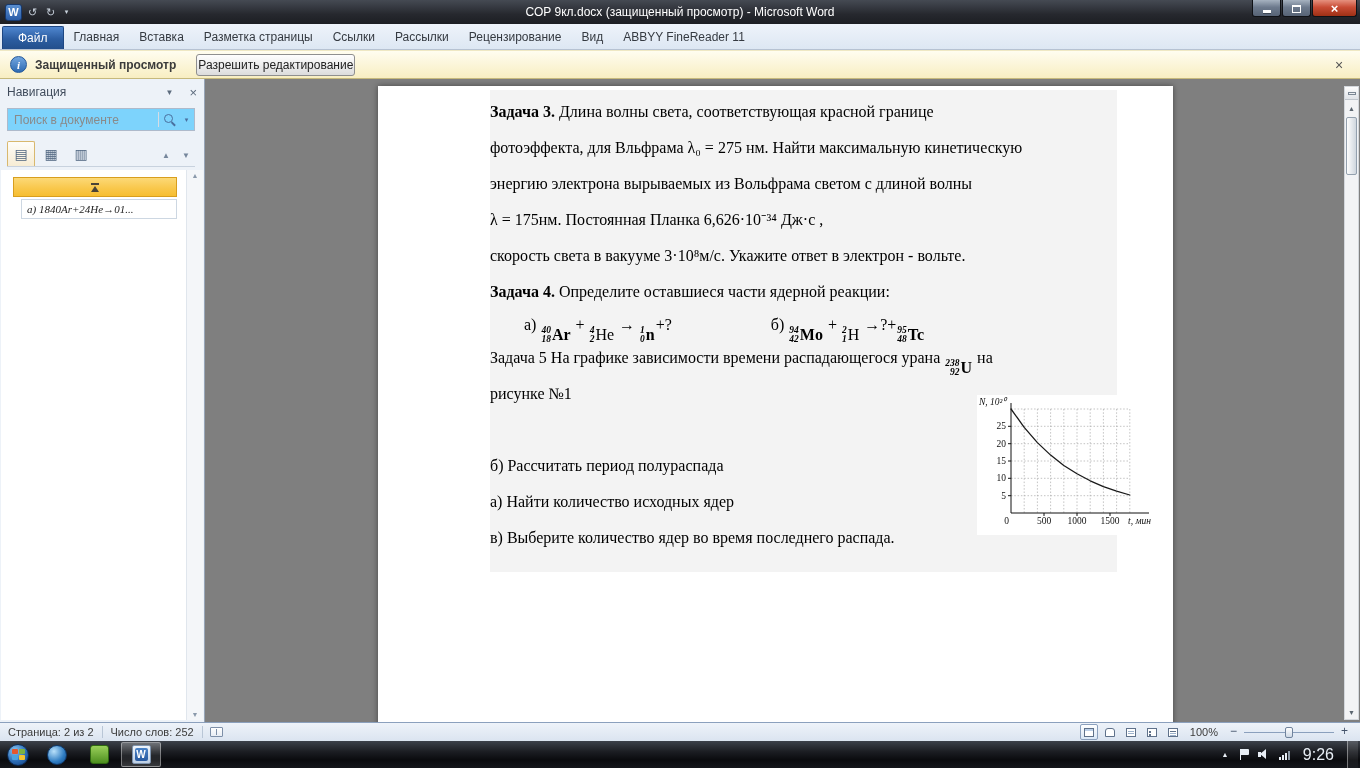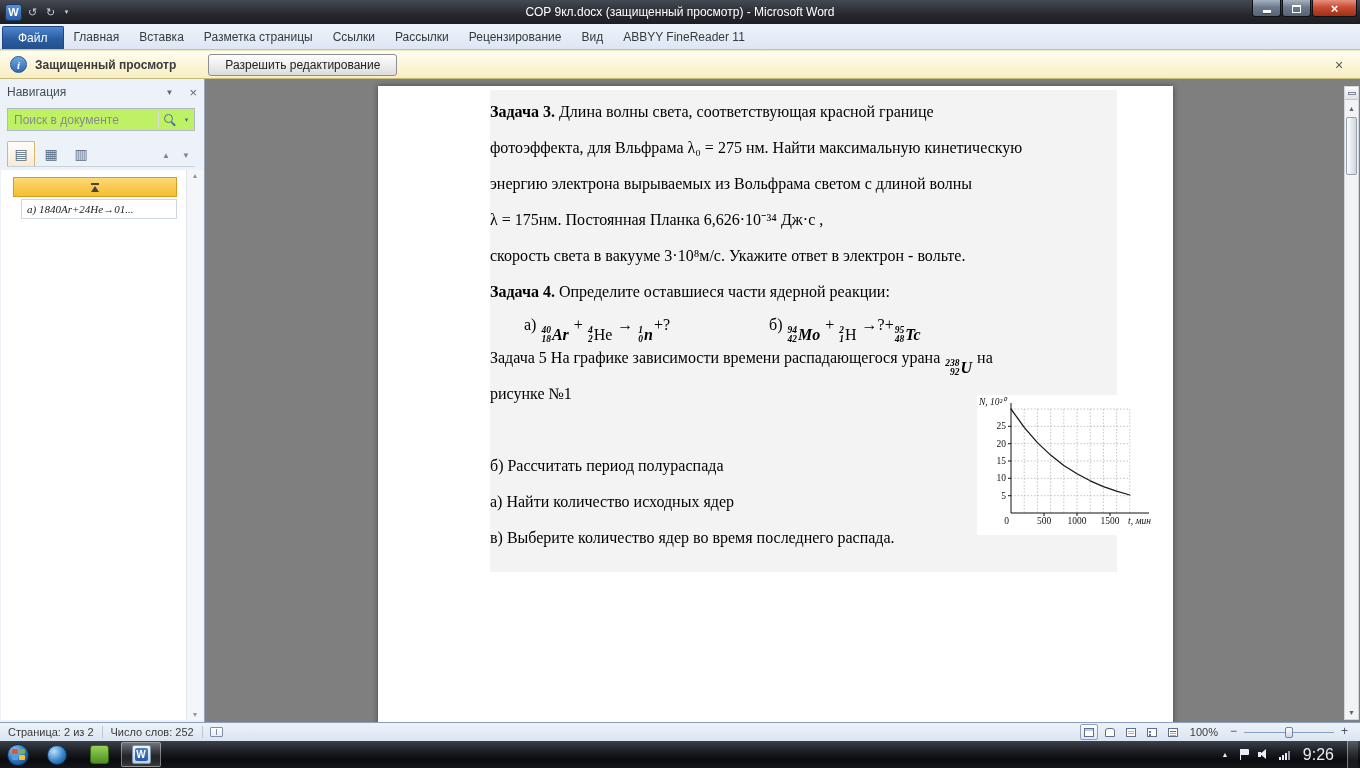--- a/index.html
+++ b/index.html
@@ -22,30 +22,30 @@
 
 .ribbon-tabs{position:absolute;top:24px;left:0;right:0;height:26px;background:linear-gradient(#eef3fa,#dde7f3);border-bottom:1px solid #b6c2d2;display:flex;align-items:stretch;z-index:40}
 .file-tab{margin:2px 0 0 2px;padding:0 15px;background:linear-gradient(#4f86cf,#2c5da1 55%,#234f8c);border:1px solid #1d4682;border-bottom:none;border-radius:2px 2px 0 0;color:#fff;font-size:12px;display:flex;align-items:center}
 .rtab{padding:0 10px;font-size:12px;color:#353a41;display:flex;align-items:center}
 
 
 .msg-bar{position:absolute;top:50px;left:0;right:0;height:29px;background:linear-gradient(#fffdf0,#f8eec2);border-top:1px solid #efe8c4;border-bottom:1px solid #c6b97c;display:flex;align-items:center;padding:0 10px;gap:8px;z-index:40}
 .info-icon{width:17px;height:17px;border-radius:50%;background:linear-gradient(#72a6e0,#2e6bb2);border:1px solid #24589a;color:#fff;font-size:11px;font-weight:bold;font-style:italic;font-family:"Liberation Serif",serif;display:flex;align-items:center;justify-content:center;flex:0 0 auto}
 .msg-title{font-weight:bold;font-size:12px;color:#3b3b3b;white-space:nowrap}
 .msg-text{font-size:12px;color:#3b3b3b;white-space:nowrap}
-.enable-btn{margin-left:24px;font-size:12px;color:#222;padding:3px 16px;background:linear-gradient(#fefefe,#eee 50%,#dcdcdc);border:1px solid #8f8f8f;border-radius:3px;white-space:nowrap;cursor:pointer}
+.enable-btn{margin-left:12px;font-size:12px;color:#222;padding:3px 1px;background:linear-gradient(#fefefe,#eee 50%,#dcdcdc);border:1px solid #8f8f8f;border-radius:3px;white-space:nowrap;cursor:pointer}
 .msg-close{margin-left:auto;width:22px;text-align:center;color:#555;font-size:14px;cursor:pointer}
 
 
 .nav-pane{position:absolute;top:79px;bottom:46px;left:0;width:205px;background:#edf2f8;border-right:1px solid #98a6b8;z-index:30}
 .nav-header{height:26px;display:flex;align-items:center;padding:0 7px;gap:16px}
 .nav-title{font-size:12px;color:#404c5c;flex:1}
 .nav-opt{font-size:8px;color:#5c6b7d}
 .nav-x{font-size:13px;color:#5c6b7d}
-.nav-search{position:absolute;top:29px;left:7px;right:9px;height:23px;background:#bef264;border:1px solid #aebacb;display:flex;align-items:center}
+.nav-search{position:absolute;top:29px;left:7px;right:9px;height:23px;background:#7dd3fc;border:1px solid #aebacb;display:flex;align-items:center}
 .nav-search input{flex:1;min-width:0;border:none;outline:none;background:transparent;font-size:12px;padding:0 6px;color:#333;font-family:"Liberation Sans",sans-serif}
 .nav-search input::placeholder{color:#8a8a8a;font-style:normal}
 .search-sep{width:1px;height:15px;background:#d5dce5}
 .mag{width:20px;height:21px;position:relative}
 .mag::before{content:'';position:absolute;top:5px;left:5px;width:7px;height:7px;border:1.5px solid #4a6f9e;border-radius:50%}
 .mag::after{content:'';position:absolute;top:13.5px;left:12px;width:5px;height:1.5px;background:#4a6f9e;transform:rotate(45deg)}
 .search-drop{width:15px;font-size:7px;color:#4a6f9e;text-align:center}
 .nav-tabs{position:absolute;top:61px;left:7px;right:9px;height:27px;display:flex;align-items:flex-end;gap:2px;border-bottom:1px solid #c8d2de}
 .nav-tab{width:28px;height:25px;display:flex;align-items:center;justify-content:center;font-size:14px;color:#4f657f}
 .nav-tab.active{background:linear-gradient(#fefdf9,#f6ecd4);border:1px solid #d8b86e;border-bottom:none;border-radius:2px 2px 0 0}
@@ -64,21 +64,21 @@
 .doc-area{position:absolute;top:79px;bottom:46px;left:206px;right:0;background:#7f7f7f;overflow:hidden}
 .page{position:absolute;left:172px;top:7px;width:795px;height:700px;background:#fff;box-shadow:0 0 6px rgba(0,0,0,.45)}
 .text-shade{position:absolute;left:112px;top:4px;width:627px;height:482px;background:#f3f3f3;z-index:1}
 .doc-text{position:absolute;left:112px;top:8px;width:640px;font-family:"Liberation Serif",serif;font-size:16px;color:#000;z-index:3}
 .dline{height:36px;line-height:36px;white-space:nowrap}
 .dline b{font-weight:bold}
 .f-line{height:30px;line-height:30px;padding-left:34px}
 .f-b{margin-left:95px}
 .iso{display:inline-flex;align-items:center;margin:0 1px;vertical-align:-3px}
 .iso-nums{display:inline-flex;flex-direction:column;align-items:flex-end;font-size:9.5px;line-height:8.5px;font-weight:bold;font-style:italic;margin-right:1px}
-.iso-sym{font-weight:bold;font-style:italic}
+.iso-sym{font-weight:bold;}
 .iso-sym.up{font-weight:normal;font-style:normal}
 .figure{position:absolute;left:599px;top:309px;width:176px;height:140px;background:#fff;z-index:2}
 .figure svg{display:block}
 .ct{font-family:"Liberation Serif",serif;font-size:9.5px;fill:#111}
 .ci{font-style:italic}
 .doc-scrollbar{position:absolute;top:7px;right:1px;bottom:2px;width:15px;background:#f2f3f5;border:1px solid #d3d7dc;display:flex;flex-direction:column;align-items:center;z-index:5}
 .sb-ruler{width:13px;height:13px;background:linear-gradient(#fdfdfd,#dfe3e8);border-bottom:1px solid #bfc5cc;margin:0 0 1px;display:flex;align-items:center;justify-content:center}
 .sb-ruler i{display:block;width:8px;height:3px;border:1px solid #7b8794}
 .sb-btn{width:13px;height:14px;font-size:7px;color:#5c6670;display:flex;align-items:center;justify-content:center}
 .sb-thumb{width:11px;height:58px;background:linear-gradient(90deg,#fdfdfd,#cfd6de);border:1px solid #93a0ae;border-radius:2px;margin-top:2px}

